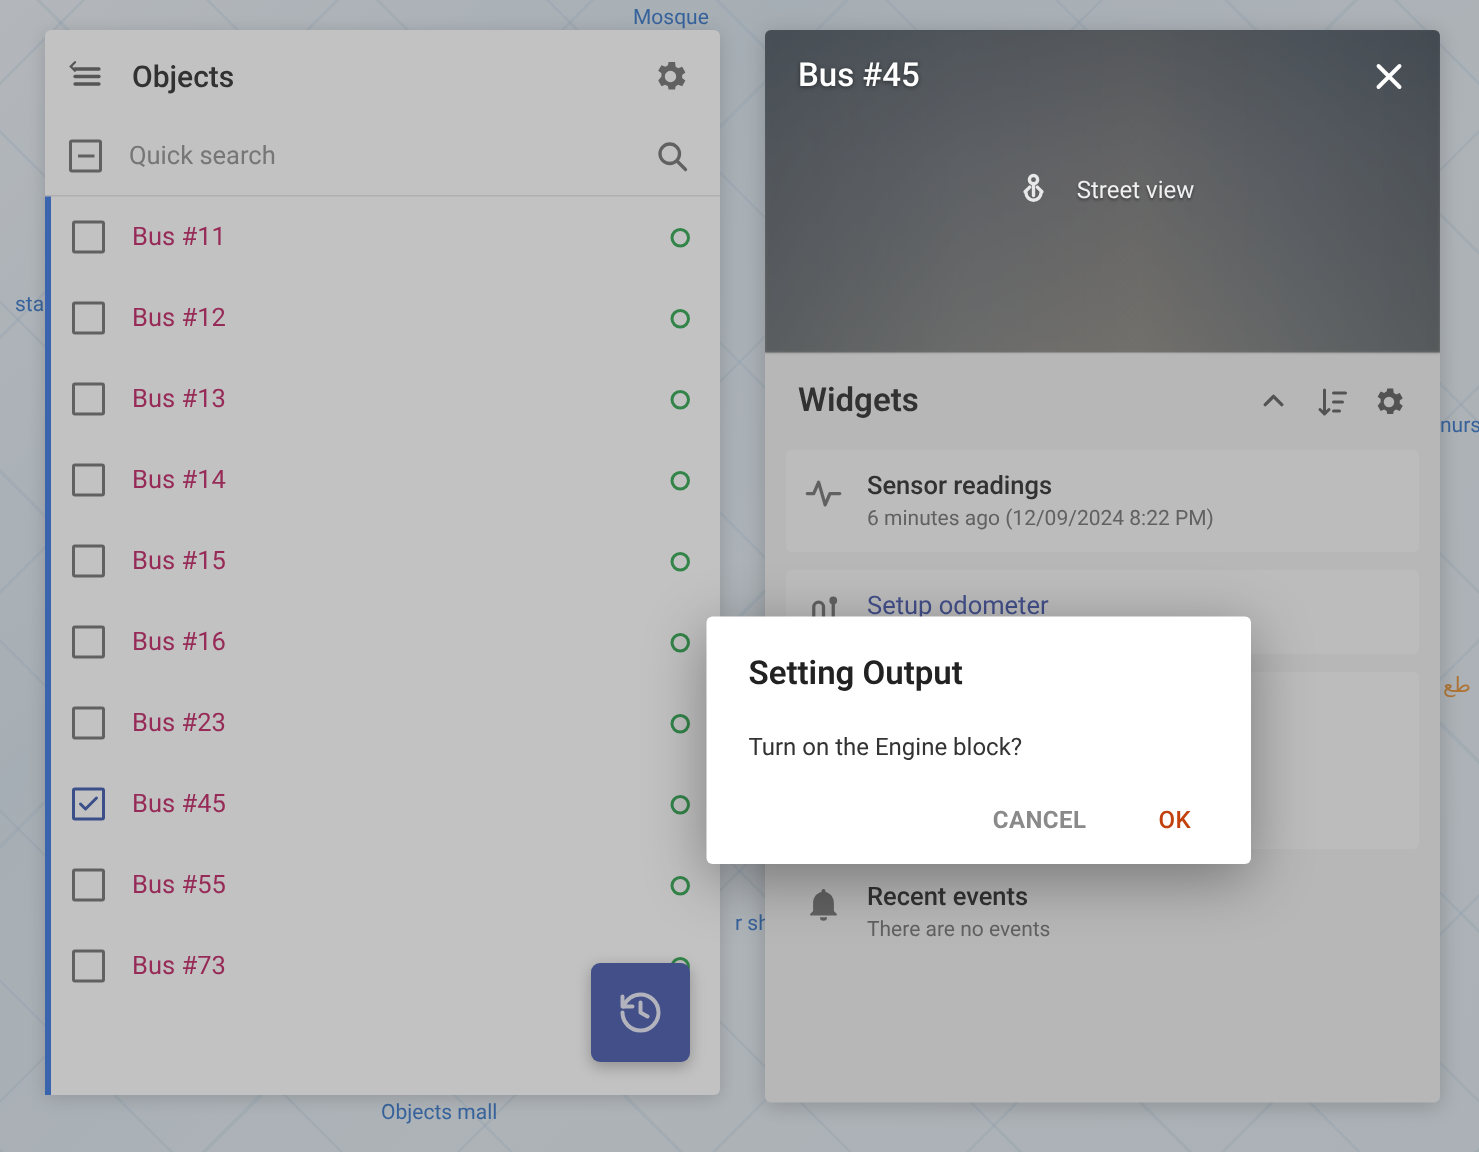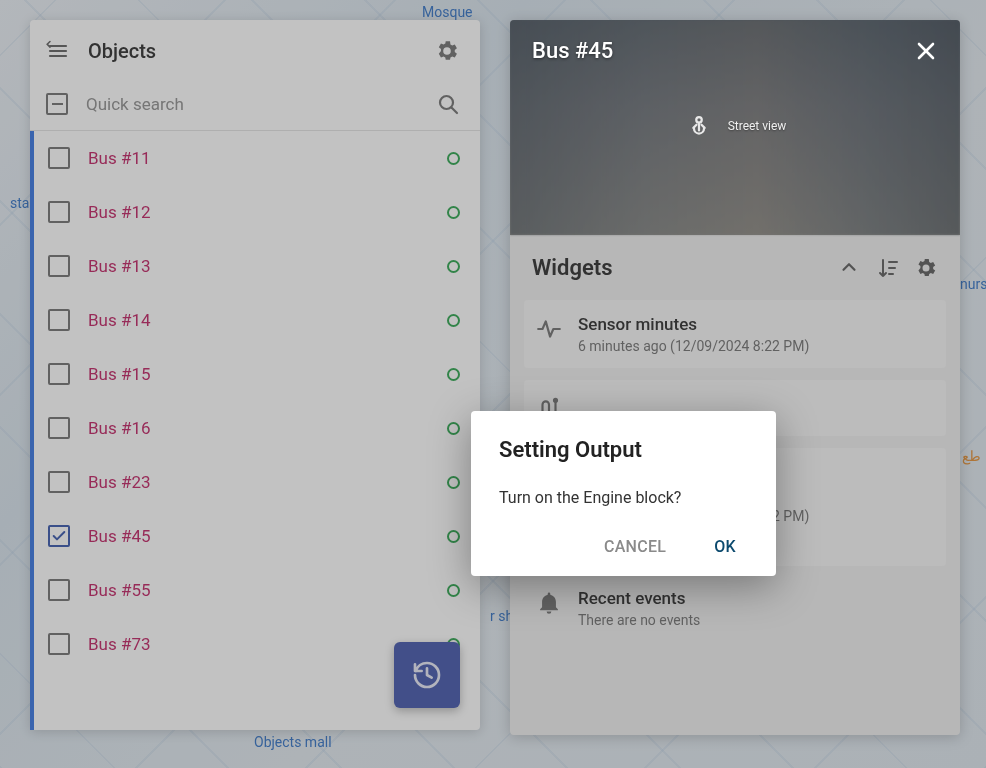--- a/index.html
+++ b/index.html
@@ -94,21 +94,21 @@
 }
 .detail-hero-top {
   position: relative; z-index: 2; display: flex; align-items: center; padding: 18px 22px; gap: 12px;
 }
 .detail-title { font-size: 22px; font-weight: 500; color: #fff; text-shadow: 0 1px 3px rgba(0,0,0,0.5); flex: 1; }
 .close-icon { width: 24px; height: 24px; color: #fff; cursor: pointer; }
 .street-view-btn {
   position: relative; z-index: 2; margin: 30px auto 0; display: flex; align-items: center; gap: 14px; cursor: pointer;
 }
 .street-view-btn svg { color: #e8e8e8; }
-.street-view-label { font-size: 12px; color: #f0f0f0; text-shadow: 0 1px 2px rgba(0,0,0,0.4); }
+.street-view-label { font-size: 16px; color: #f0f0f0; text-shadow: 0 1px 2px rgba(0,0,0,0.4); }
 
 .widgets-header {
   display: flex; align-items: center; padding: 20px 22px 14px; gap: 14px; background: #efefef;
 }
 .widgets-title { font-size: 22px; font-weight: 600; color: #222; flex: 1; }
 .wh-icon { width: 24px; height: 24px; color: #555; cursor: pointer; }
 
 .widget-card {
   margin: 6px 14px; background: #f6f6f6; border-radius: 4px; padding: 14px 14px 14px 12px;
   display: flex; gap: 16px; align-items: flex-start;
@@ -128,30 +128,30 @@
   position: absolute; left: -2px; top: -3px; width: 24px; height: 24px; background: #e44; border-radius: 50%;
   display: flex; align-items: center; justify-content: center; color: #fff; font-size: 12px; font-weight: 600;
 }
 .toggle-label { font-size: 15px; color: #555; }
 
 
 .overlay {
   position: absolute; inset: 0; background: rgba(80,80,80,0.35);
 }
 .dialog {
-  position: absolute; left: 471px; top: 411px; width: 305px;
+  position: absolute; left: 471px; top: 411px; width: 363px;
   background: #fff; border-radius: 4px; box-shadow: 0 10px 40px rgba(0,0,0,0.35);
   padding: 26px 28px 20px;
 }
 .dialog-title { font-size: 22px; font-weight: 600; color: #222; margin-bottom: 26px; }
 .dialog-body { font-size: 16px; color: #333; margin-bottom: 30px; }
 .dialog-actions { display: flex; justify-content: flex-end; gap: 48px; padding-right: 12px; }
 .dialog-btn { font-size: 16px; font-weight: 500; cursor: pointer; letter-spacing: 0.3px; }
-.dialog-btn.cancel { color: #8a8a8a; }
-.dialog-btn.ok { color: #0c4a6e; }
+.dialog-btn.cancel { color: #8a8a8a; font-weight: bold; }
+.dialog-btn.ok { color: #c2410c; }
 
 
 .object-list::-webkit-scrollbar { width: 6px; }
 .object-list::-webkit-scrollbar-thumb { background: #cfcfcf; border-radius: 3px; }
 
 </style>
 </head>
 <body>
 
 <div class="map-bg">
@@ -304,33 +304,36 @@
     </span>
   </div>
 
   <div class="widget-card">
     <span class="widget-icon">
       <svg viewBox="0 0 24 24" width="26" height="26" fill="none" stroke="currentColor" stroke-width="2" stroke-linecap="round" stroke-linejoin="round">
         <polyline points="2,12 6,12 9,5 13,19 16,12 22,12"></polyline>
       </svg>
     </span>
     <div class="widget-body">
-      <span class="widget-title">Sensor minutes</span>
+      <span class="widget-title">Sensor readings</span>
       <span class="widget-sub">6 minutes ago (12/09/2024 8:22 PM)</span>
     </div>
   </div>
 
   <div class="widget-card">
     <span class="widget-icon">
       <svg viewBox="0 0 24 24" width="26" height="26" fill="none" stroke="currentColor" stroke-width="2" stroke-linecap="round" stroke-linejoin="round">
         <path d="M6 20V8a3 3 0 016 0v8a3 3 0 006 0V4"></path>
         <circle cx="6" cy="20" r="1.4" fill="currentColor"></circle>
           <circle cx="18" cy="4" r="1.4" fill="currentColor"></circle>
       </svg>
     </span>
+    <div class="widget-body">
+      <span class="widget-link">Setup odometer</span>
+    </div>
   </div>
 
   <div class="widget-card output-card" style="padding-top:60px;">
     <span class="widget-icon" style="visibility:hidden;">
       <svg width="26" height="26"></svg>
     </span>
     <div class="widget-body">
       <span class="widget-sub">6 minutes ago (12/09/2024 8:22 PM)</span>
       <div class="toggle-row">
         <span class="toggle-switch">

